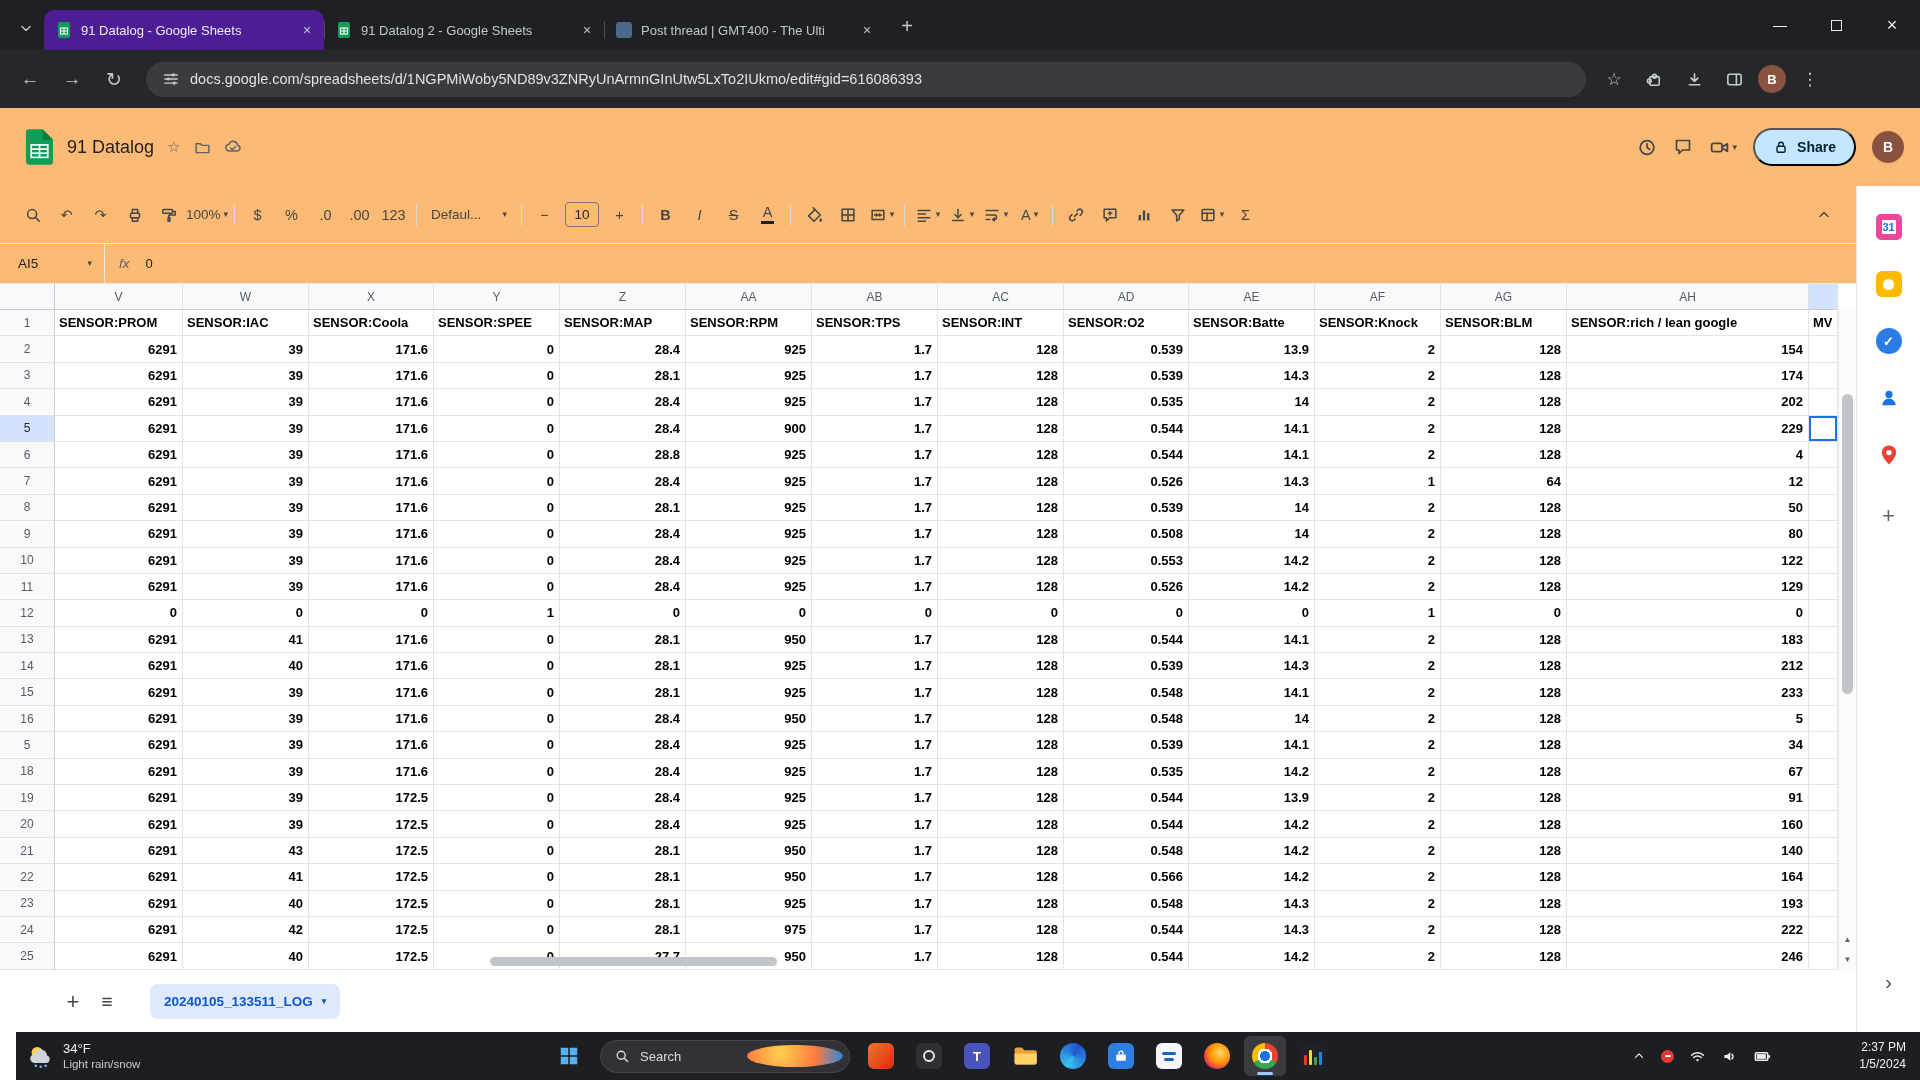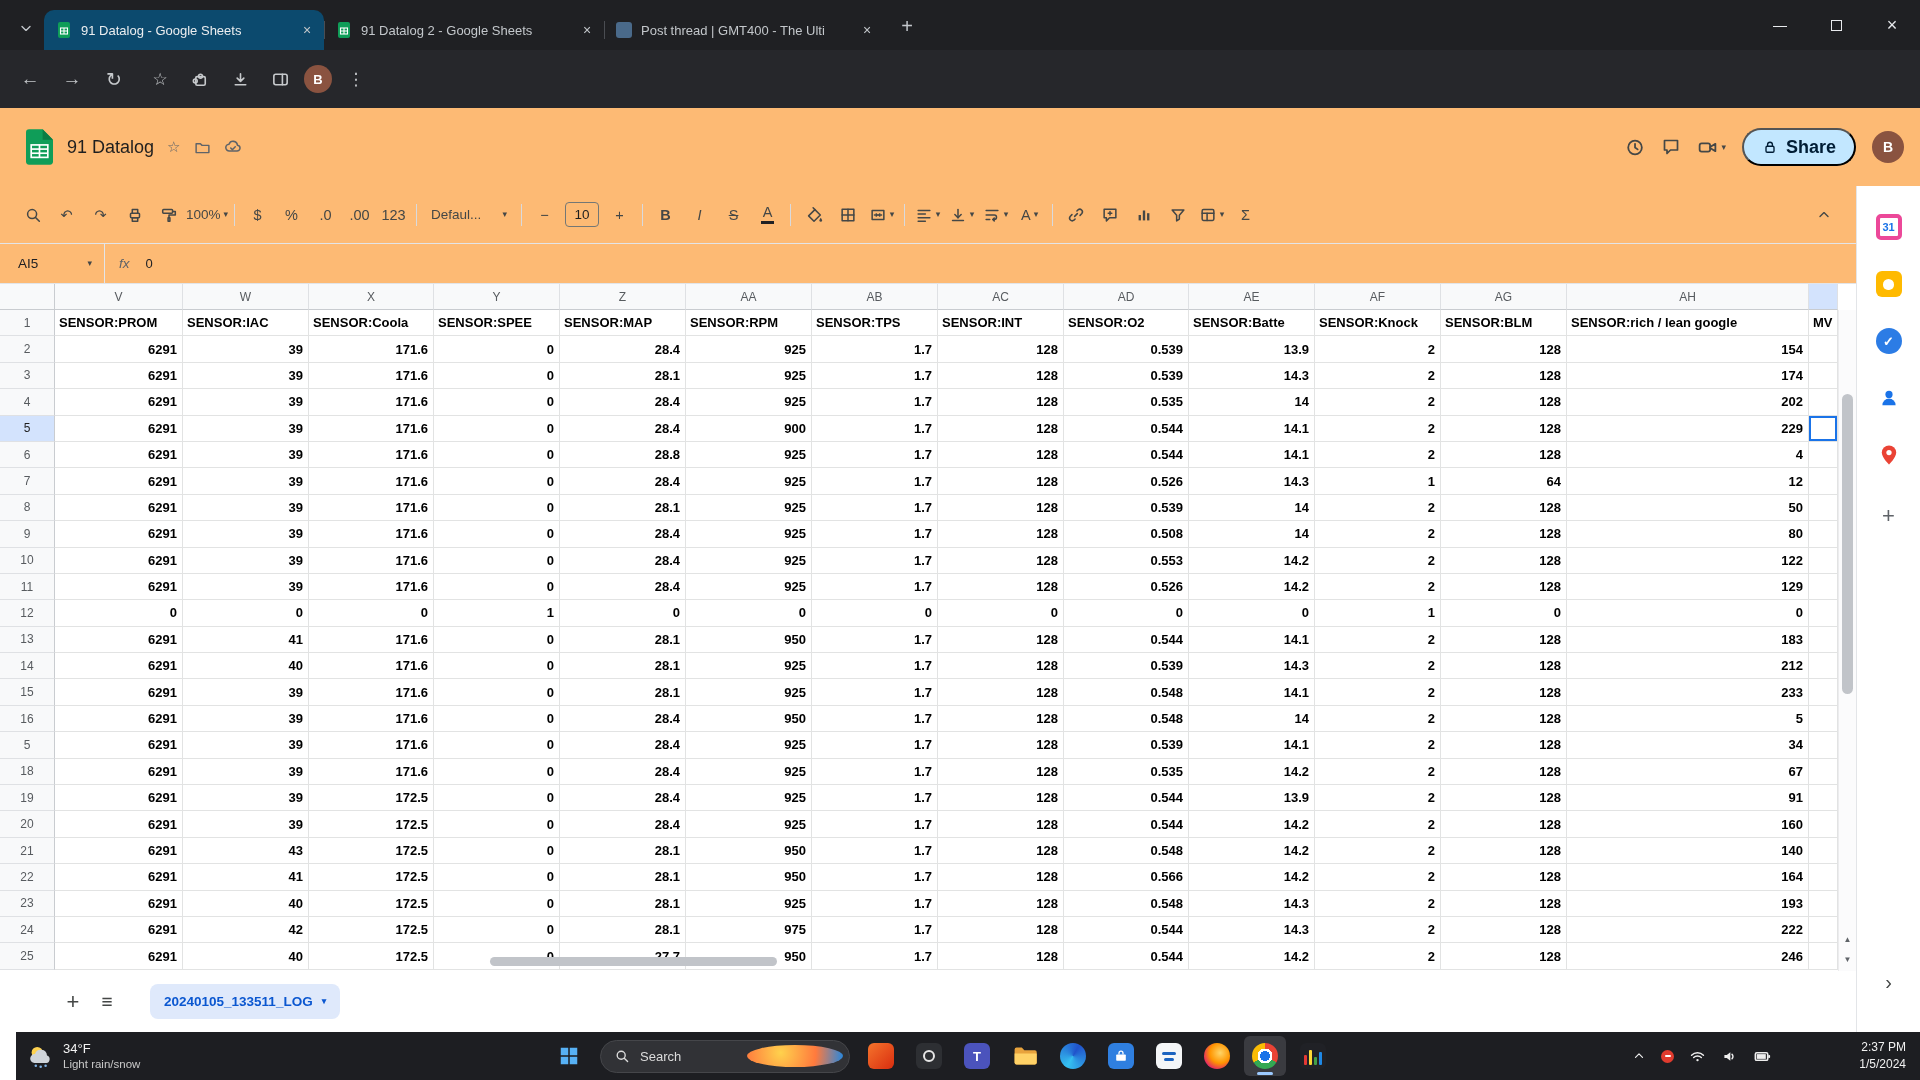--- a/index.html
+++ b/index.html
@@ -5,21 +5,21 @@
   *{margin:0;padding:0;box-sizing:border-box}
   html,body{width:1920px;height:1080px;overflow:hidden}
   body{font-family:"Liberation Sans",sans-serif;background:#fff;position:relative}
   .screen{position:absolute;inset:0}
   svg.ic{display:block;fill:none;stroke:currentColor;stroke-width:1.7;stroke-linecap:round;stroke-linejoin:round}
 
   
   .tabstrip{position:absolute;top:0;left:0;right:0;height:50px;background:#1f2023;display:flex;align-items:flex-end}
   .tabsearch{width:32px;height:32px;margin:0 2px 6px 10px;display:flex;align-items:center;justify-content:center;color:#c3c7cc;border-radius:50%}
   .tab{width:280px;height:40px;display:flex;align-items:center;gap:9px;padding:0 8px 0 12px;border-radius:10px 10px 0 0;color:#c3c7cb;font-size:13px;position:relative;flex:0 0 auto}
-  .tab.active{background:#0c4a6e;color:#eceef0}
+  .tab.active{background:#4c1d95;color:#eceef0}
   .tab:not(.active)::before{content:"";position:absolute;left:0;top:11px;height:18px;width:1px;background:#4a4d52}
   .tab .label{flex:1;overflow:hidden;white-space:nowrap}
   .tab .close{width:18px;height:18px;border-radius:50%;display:flex;align-items:center;justify-content:center;font-size:14px;color:#c3c7cb}
   .newtab-btn{width:30px;height:30px;margin:0 0 9px 8px;color:#c3c7cc;font-size:20px;display:flex;align-items:center;justify-content:center;border-radius:50%}
   .wincontrols{margin-left:auto;display:flex;height:50px;align-self:flex-start}
   .winbtn{width:56px;display:flex;align-items:center;justify-content:center;color:#e8eaed;font-size:14px}
   .maxbox{width:11px;height:11px;border:1.4px solid #e8eaed}
   .fav{width:16px;height:16px;border-radius:3px;flex:0 0 auto}
   .fav-forum{background:#4a6a8a}
 
@@ -38,21 +38,21 @@
   .title-block{margin-left:14px}
   .title-row{display:flex;align-items:center;gap:13px}
   .doc-title{font-size:18px;color:#1f1f1f}
   .title-ic{color:#5f6368;display:flex;align-items:center;font-size:15px}
   .menus{display:flex;margin-top:3px;margin-left:-8px}
   .menu{font-size:13.5px;color:#1f1f1f;padding:3px 8px;border-radius:6px;cursor:default}
   .header-right{margin-left:auto;display:flex;align-items:center;gap:16px;padding-right:16px}
   .hdr-ic{color:#444746}
   .meet{display:flex;align-items:center;gap:3px;color:#444746}
   .caret{font-size:9px;color:#444746;line-height:1}
-  .share{height:38px;border-radius:19px;background:#c2e7ff;color:#001d35;display:flex;align-items:center;gap:8px;padding:0 18px;font-size:18px;font-weight:700}
+  .share{height:38px;border-radius:19px;background:#c2e7ff;color:#001d35;display:flex;align-items:center;gap:8px;padding:0 18px;font-size:14px;font-weight:700}
   .avatar2{width:32px;height:32px;border-radius:50%;background:#8a5340;color:#fff;font-size:14px;display:flex;align-items:center;justify-content:center;font-weight:700}
 
   .apparea{flex:1;display:flex;min-height:0}
   .maincol{flex:1;display:flex;flex-direction:column;min-width:0}
 
   
   .toolbar{height:57px;display:flex;align-items:center;padding:0 16px;gap:1px;flex:0 0 auto}
   .tbtn{min-width:33px;height:33px;border:none;background:transparent;display:flex;align-items:center;justify-content:center;color:#444746;font-size:14.5px;border-radius:6px;gap:3px;font-family:inherit}
   .tdivider{width:1px;height:22px;background:#d9dadd;margin:0 5px}
   .zoomlbl{font-size:13.5px}
@@ -92,21 +92,21 @@
 
   
   .sheetbar{height:61px;display:flex;align-items:center;background:#fff;padding-left:56px;flex:0 0 auto}
   .sb-ic{width:34px;height:34px;display:flex;align-items:center;justify-content:center;color:#444746;font-size:19px;border-radius:50%}
   .sheettab{margin-left:26px;display:flex;align-items:center;gap:9px;background:#dfe9fb;color:#0b57d0;font-weight:700;font-size:13.5px;padding:10px 14px;border-radius:8px}
   .sheettab .caret{color:#0b57d0}
 
   
   .sidepanel{width:64px;border-left:1px solid #e3e5e8;display:flex;flex-direction:column;align-items:center;padding-top:28px;gap:31px;position:relative;flex:0 0 auto;background:#fff}
   .sp{width:26px;height:26px;display:flex;align-items:center;justify-content:center}
-  .sp-cal{border:4px solid #ec4899;border-radius:5px;color:#1a73e8;font-size:11px;font-weight:700;background:#fff}
+  .sp-cal{border:6px solid #ec4899;border-radius:5px;color:#1a73e8;font-size:11px;font-weight:700;background:#fff}
   .sp-keep{background:#ffba00;border-radius:6px}
   .sp-keep i{display:block;width:11px;height:11px;background:#fff;border-radius:50% 50% 45% 45%}
   .sp-tasks{background:#2c7ce5;border-radius:50%;color:#fff;font-size:13px;font-weight:700}
   .sp-plus{color:#5f6368;font-size:22px;margin-top:4px}
   .sp-expand{position:absolute;bottom:38px;color:#444746;font-size:20px}
 
   
   .taskbar{position:absolute;left:16px;right:0;bottom:0;height:48px;background:#1d1e22;color:#fff}
   .weather{position:absolute;left:10px;top:0;height:48px;display:flex;align-items:center;gap:9px}
   .wtxt{line-height:1.25}
@@ -179,20 +179,29 @@
           <span class="maxbox"></span>
         </div>
       <div class="winbtn" style="font-size:18px">×</div>
     </div>
   </div>
 
   <div class="addressbar">
     <div class="navbtn">←</div>
     <div class="navbtn">→</div>
     <div class="navbtn">↻</div>
+    <div class="omnibox">
+      <svg class="ic" width="18" height="18" viewBox="0 0 20 20">
+          <path d="M3 5.5h14M3 10h14M3 14.5h14" stroke-width="1.5"></path>
+          <circle cx="12.5" cy="5.5" r="1.8" fill="currentColor" stroke="none"></circle>
+          <circle cx="7" cy="10" r="1.8" fill="currentColor" stroke="none"></circle>
+          <circle cx="13.5" cy="14.5" r="1.8" fill="currentColor" stroke="none"></circle>
+        </svg>
+      <span class="url">docs.google.com/spreadsheets/d/1NGPMiWoby5ND89v3ZNRyUnArmnGInUtw5LxTo2IUkmo/edit#gid=616086393</span>
+    </div>
     <div class="addr-actions">
       <div class="iconbtn">☆</div>
       <div class="iconbtn">
         <svg class="ic" width="19" height="19" viewBox="0 0 20 20">
             <rect x="5" y="7" width="10" height="9" rx="1.5"></rect>
             <circle cx="10" cy="6.5" r="2"></circle>
             <circle cx="4.5" cy="11.5" r="2"></circle>
           </svg>
       </div>
       <div class="iconbtn">

